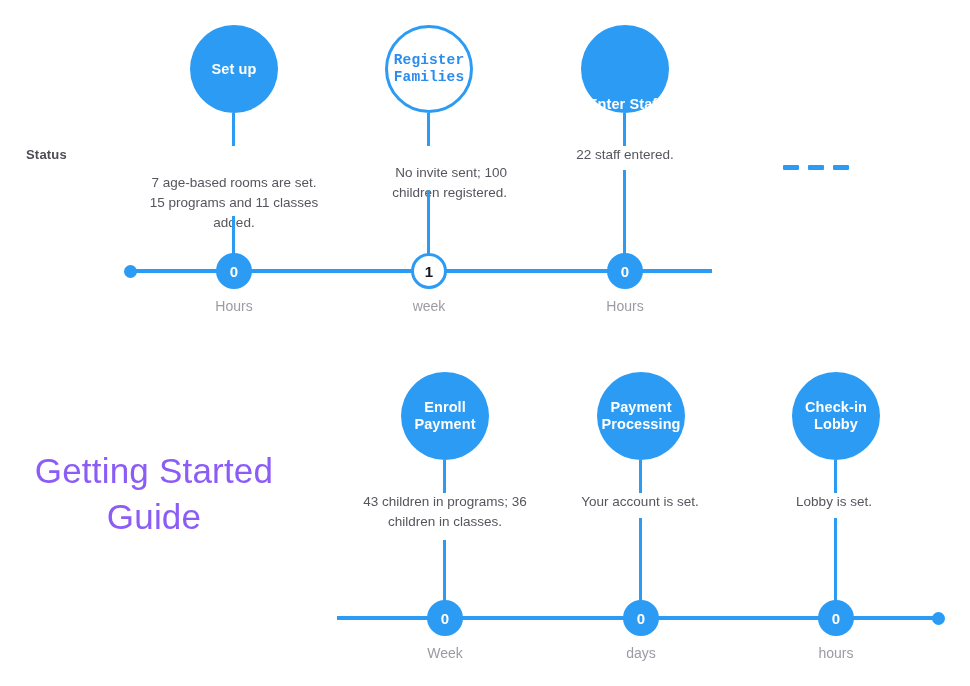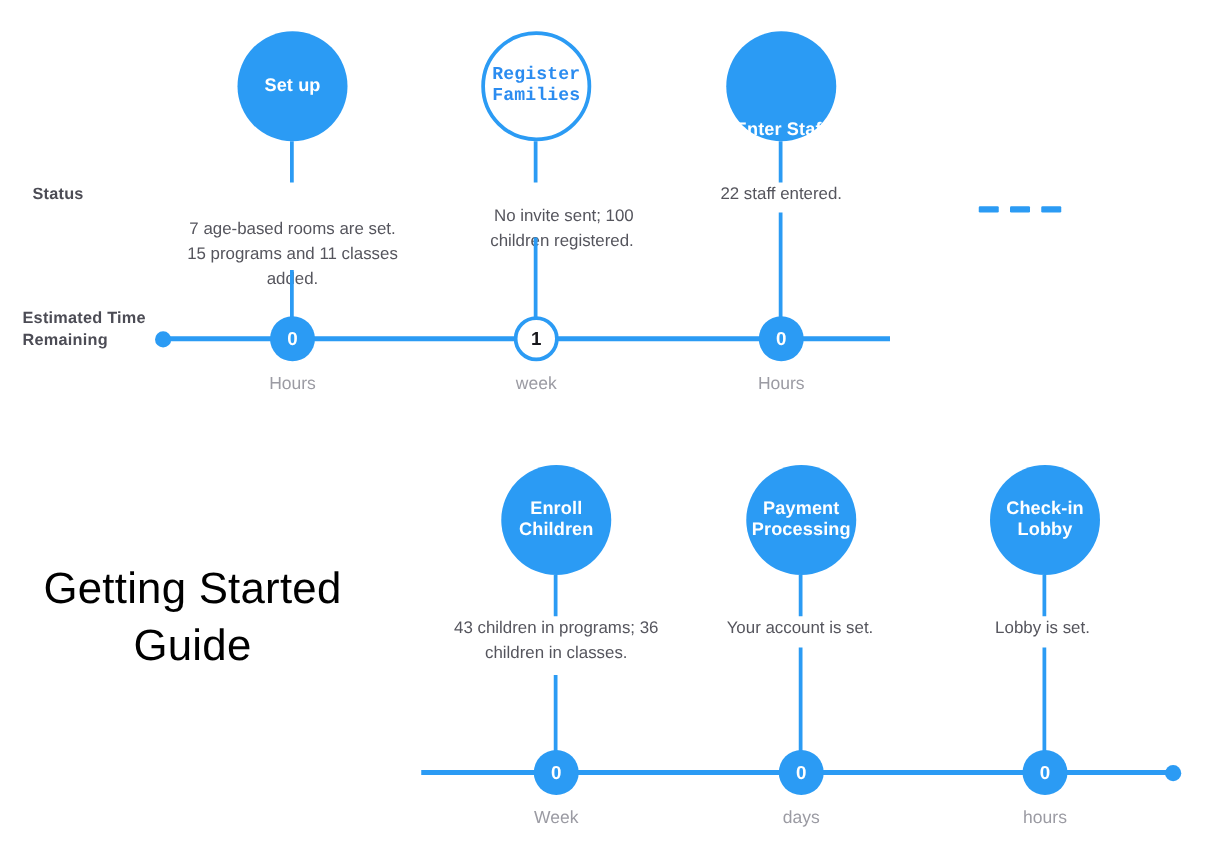--- a/index.html
+++ b/index.html
@@ -133,21 +133,21 @@
     line-height: 18px;
   }
 
   
   #guide-title {
     position: absolute;
     left: 8px;
     top: 448px;
     width: 292px;
     text-align: center;
-    color: #000000;
+    color: #8b5cf6;
     font-size: 35px;
     line-height: 46px;
     font-weight: normal;
     letter-spacing: .2px;
   }
 </style>
 </head>
 <body>
 
 <div class="stage">
@@ -178,42 +178,41 @@
   <div class="dashes" style="left:783px; top:165px;">
     <i></i>
       <i></i>
       <i></i>
   </div>
 
   <div class="stem" style="left:232px; top:216px; height:40px;"></div>
   <div class="stem" style="left:427px; top:190px; height:66px;"></div>
   <div class="stem" style="left:623px; top:170px; height:86px;"></div>
 
-  <div class="row-label" id="etr-label">Estimated Time Remaining</div>
 
   <div class="axis-line" style="left:130px; top:269px; width:582px;"></div>
   <div class="axis-dot" style="left:124px; top:265px;"></div>
 
   <div class="tl-node filled" style="left:216px; top:253px;">
     <span>0</span>
   </div>
   <div class="tl-unit" style="left:189px; top:297px;">Hours</div>
 
   <div class="tl-node hollow" style="left:411px; top:253px;">
     <span>1</span>
   </div>
   <div class="tl-unit" style="left:384px; top:297px;">week</div>
 
   <div class="tl-node filled" style="left:607px; top:253px;">
     <span>0</span>
   </div>
   <div class="tl-unit" style="left:580px; top:297px;">Hours</div>
 
   <div class="node-circle filled" id="c4" style="left:401px; top:372px; width:88px; height:88px;">
-    <span>Enroll Children</span>
+    <span>Enroll Payment</span>
   </div>
 
   <div class="node-circle filled" id="c5" style="left:597px; top:372px; width:88px; height:88px;">
     <span>Payment Processing</span>
   </div>
 
   <div class="node-circle filled" id="c6" style="left:792px; top:372px; width:88px; height:88px;">
     <span>Check-in Lobby</span>
   </div>
 

